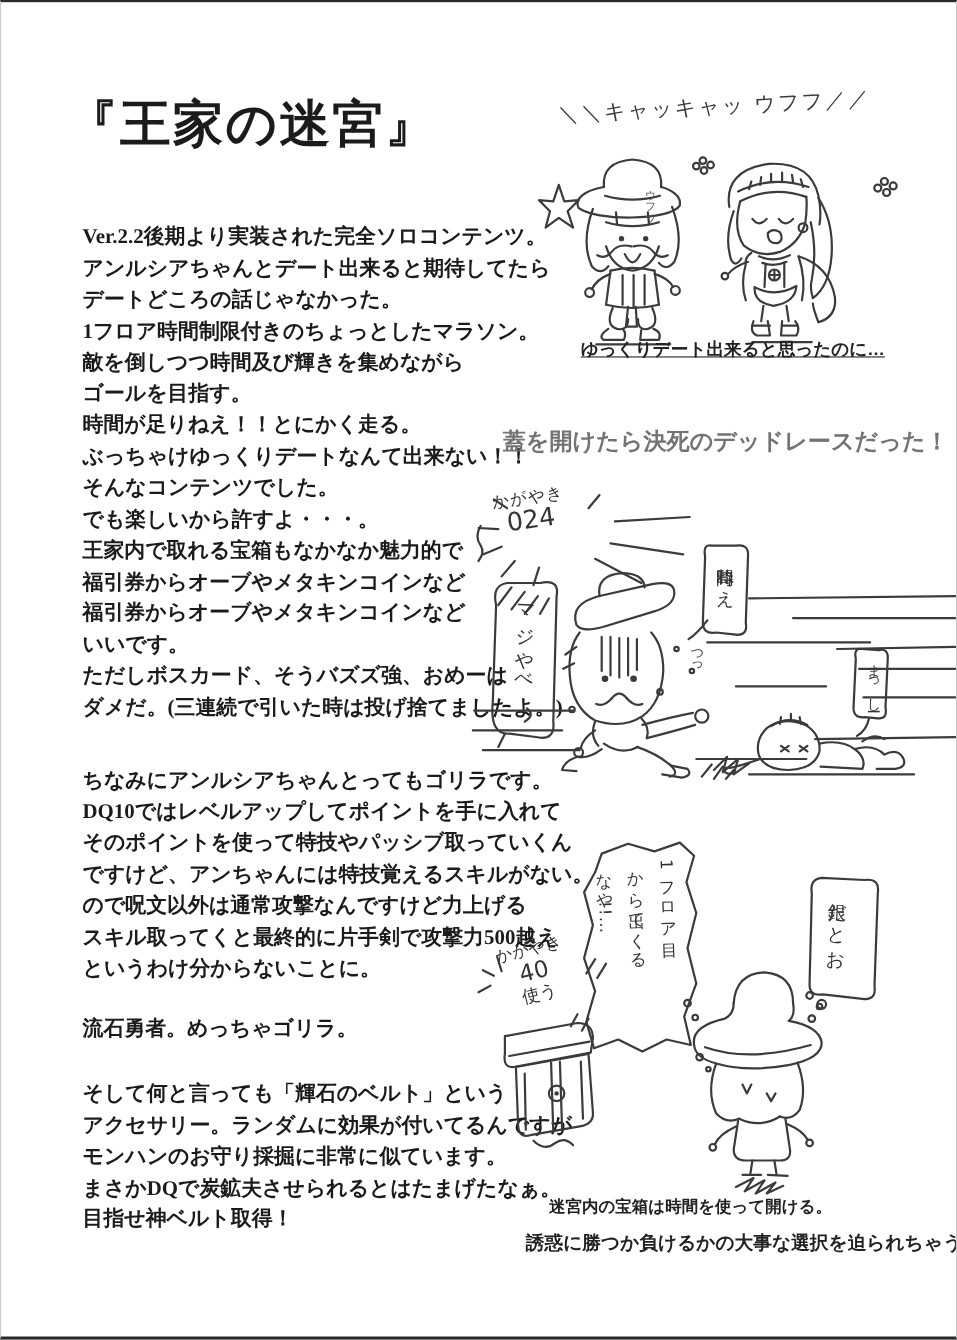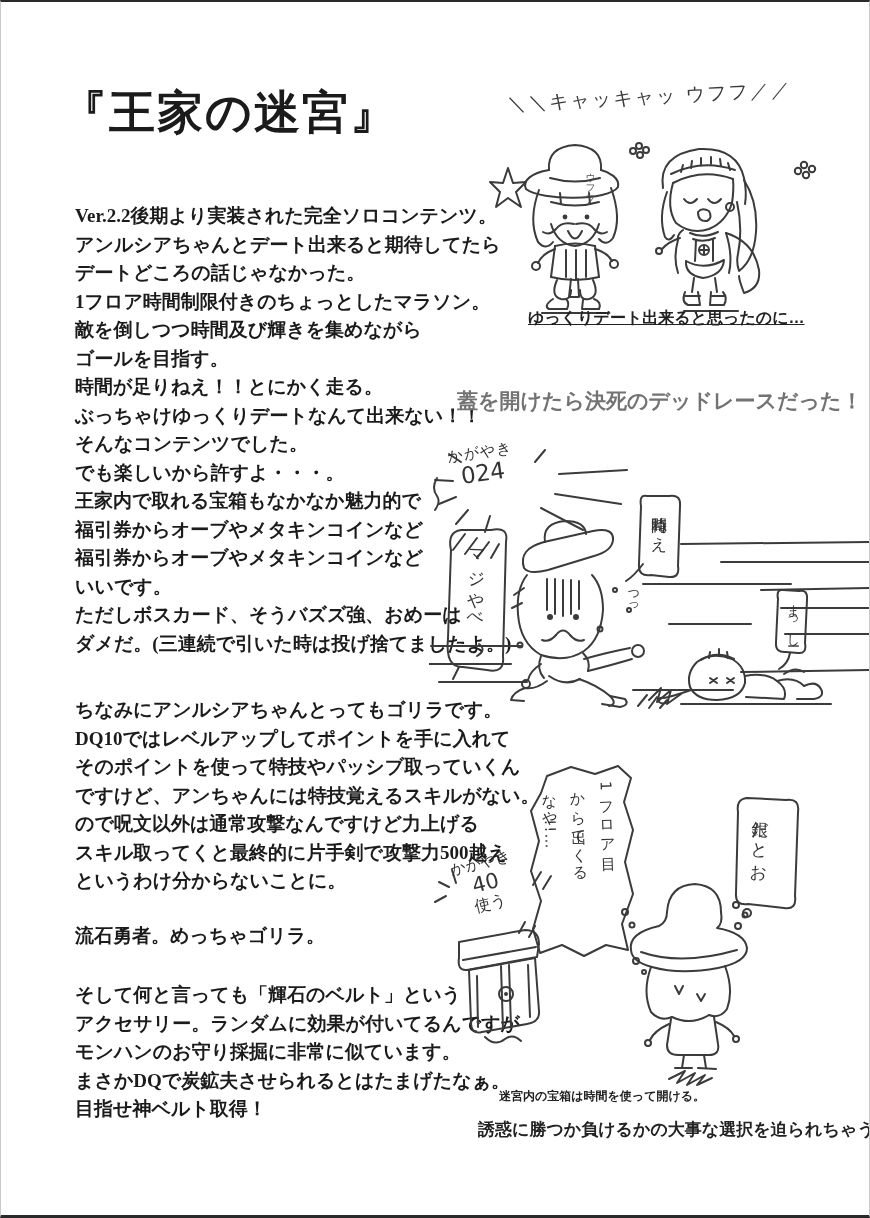--- a/index.html
+++ b/index.html
@@ -11,21 +11,21 @@
          font:700 46px "Liberation Serif","DejaVu Serif",serif;letter-spacing:2px;}
   .essay{position:absolute;left:74px;width:440px;
          font:700 19px "Liberation Serif","DejaVu Serif",serif;}
   .eline{height:28.5px;line-height:28.5px;white-space:nowrap;}
   .p1{top:200px}.p2{top:694px}.p3{top:920px}.p4{top:979px}
   .caption{position:absolute;font:700 16px "Liberation Sans","DejaVu Sans",sans-serif;
            color:#222;white-space:nowrap;}
   .cap-top{left:527px;top:306px;text-decoration:underline;}
   .headline{position:absolute;left:456px;top:385px;white-space:nowrap;
             font:700 21px "Liberation Sans","DejaVu Sans",sans-serif;color:#737373;}
-  .cap-b1{left:498px;top:1086px;font-size:12px;}
+  .cap-b1{left:498px;top:1086px;font-size:15px;}
   .cap-b2{left:477px;top:1116px;font-size:17px;}
   .illust{position:absolute;}
   .it{left:486px;top:82px;width:336px;height:234px;}
   .im{left:428px;top:436px;width:442px;height:272px;}
   .ib{left:428px;top:752px;width:442px;height:334px;}
   .illust svg{position:absolute;left:0;top:0;}
   .it svg{top:46px;}
   .ov{position:absolute;color:#333;font-family:"DejaVu Sans",sans-serif;}
   .vtext{writing-mode:vertical-rl;white-space:pre-line;}
   .cheer{left:20px;top:0;font-size:19px;letter-spacing:2px;transform:rotate(-3deg);

